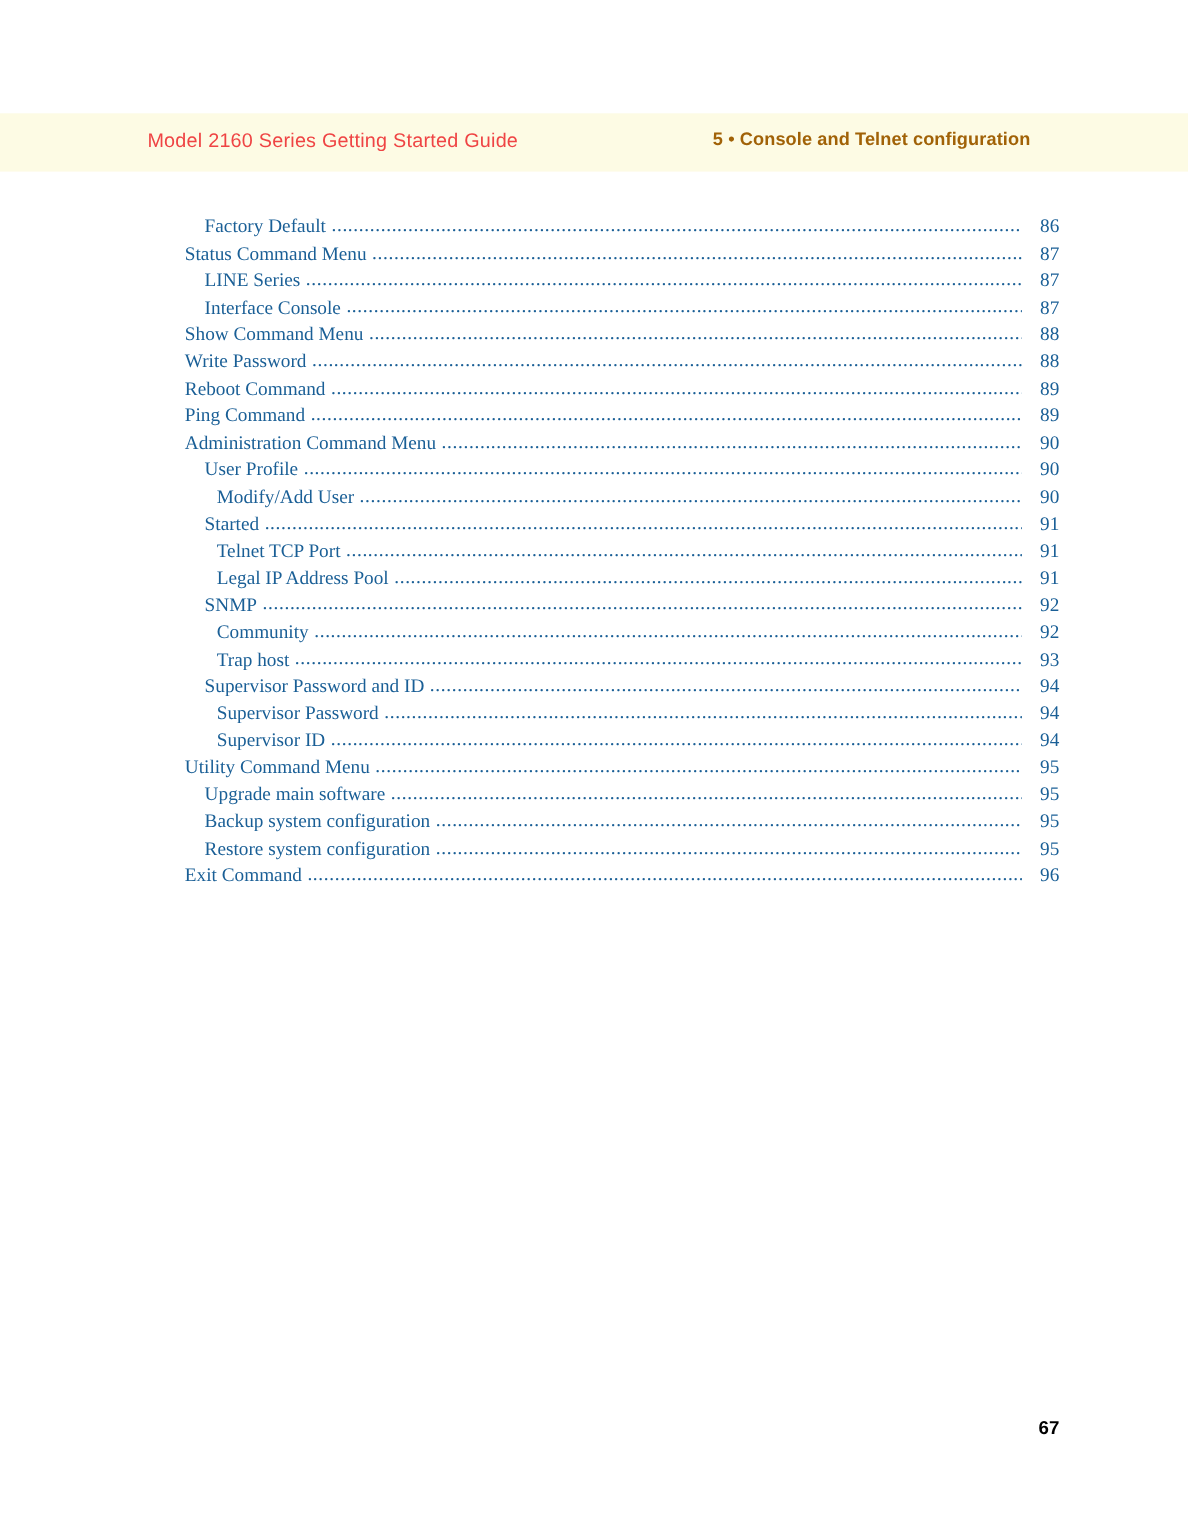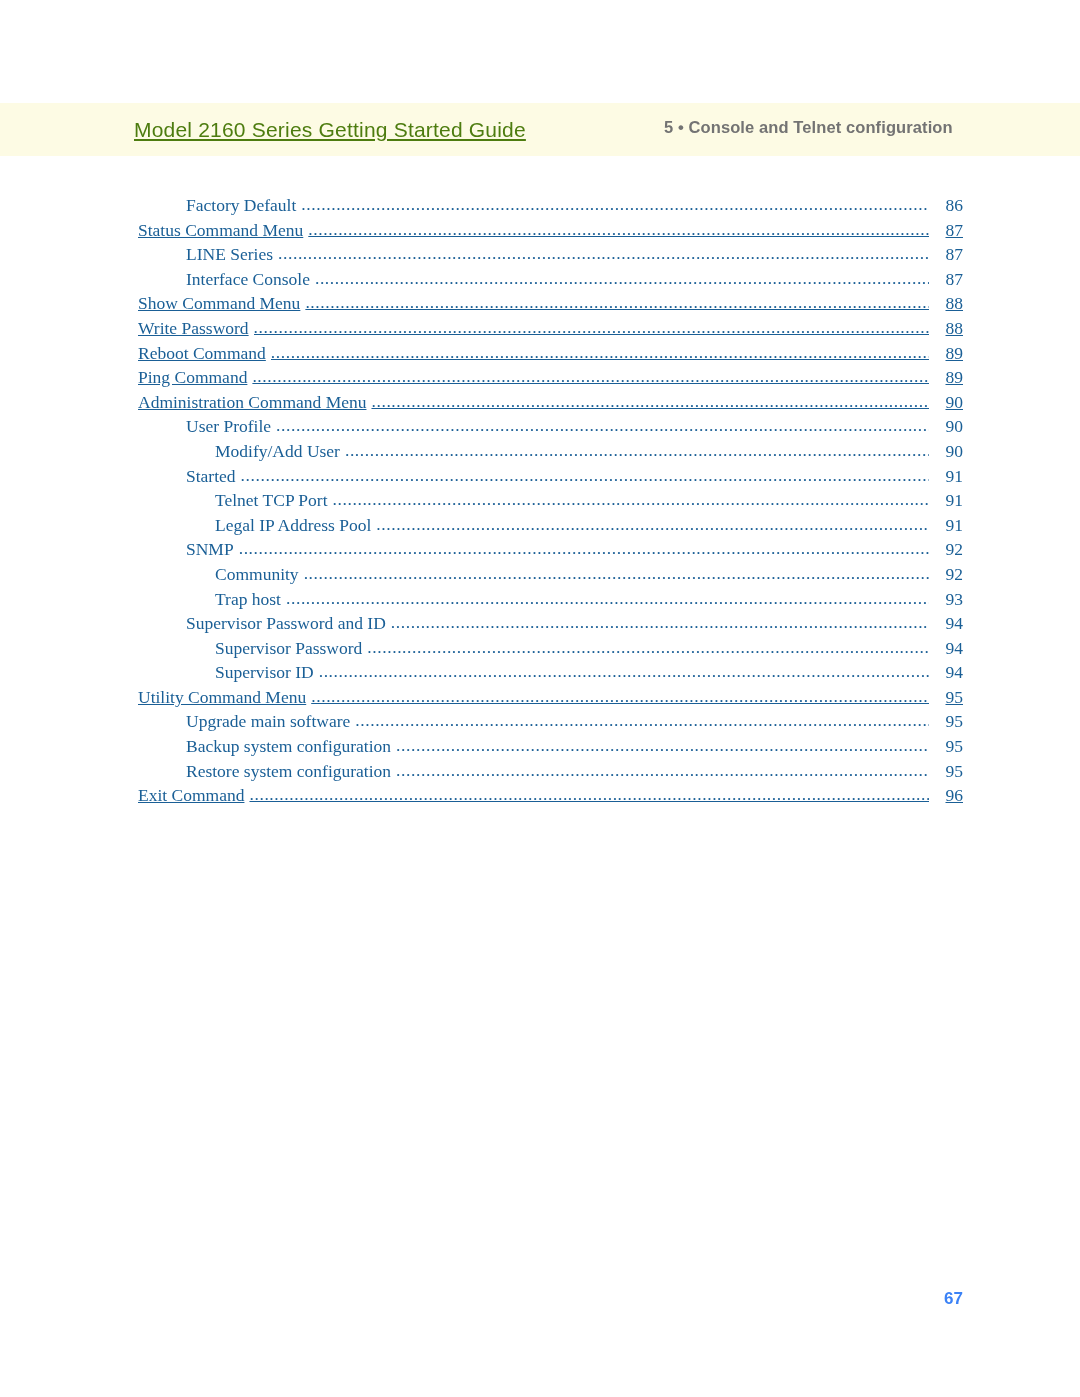--- a/index.html
+++ b/index.html
@@ -27,37 +27,35 @@
     top: 103px;
     width: 1080px;
     height: 53px;
     background: #fdfbe4;
   }
   .header-left {
     position: absolute;
     left: 134px;
     top: 118px;
     font-family: "Liberation Sans", sans-serif;
-    font-size: 21px;
-    color: #4d7c0f;
+    font-size: 18px;
+    color: #ef4444;
     letter-spacing: 0.2px;
     white-space: nowrap;
-    text-decoration: underline;
   }
   .header-right {
     position: absolute;
     left: 648px;
     top: 118px;
     font-family: "Liberation Sans", sans-serif;
     font-size: 16.5px;
     font-weight: bold;
-    color: #737373;
+    color: #a16207;
     letter-spacing: 0.1px;
     white-space: nowrap;
-    margin-left: 16px;
   }
   
   .toc {
     position: absolute;
     left: 0;
     top: 183px;
     width: 1080px;
   }
   .toc-row {
     position: relative;
@@ -89,33 +87,33 @@
     top: -1px;
   }
   .toc-page {
     flex: 0 0 auto;
     text-align: right;
     width: 32px;
     padding-left: 2px;
     margin-top: 12px;
   }
   
-  .lvl0 .toc-inner { left: 138px; right: 117px; text-decoration: underline; }
+  .lvl0 .toc-inner { left: 168px; right: 117px; }
   .lvl1 .toc-inner { left: 186px; right: 117px; justify-content: center; }
-  .lvl2 .toc-inner { left: 215px; right: 117px; }
+  .lvl2 .toc-inner { left: 197px; right: 117px; }
 
   
   .page-number {
     position: absolute;
     right: 117px;
     top: 1289px;
     font-family: "Liberation Sans", sans-serif;
     font-size: 17px;
     font-weight: bold;
-    color: #3b82f6;
+    color: #000000;
   }
 </style>
 </head>
 <body>
 
 <div class="page">
 
   <div class="header-band"></div>
   <div class="header-left">Model 2160 Series Getting Started Guide</div>
   <div class="header-right">5 • Console and Telnet configuration</div>

